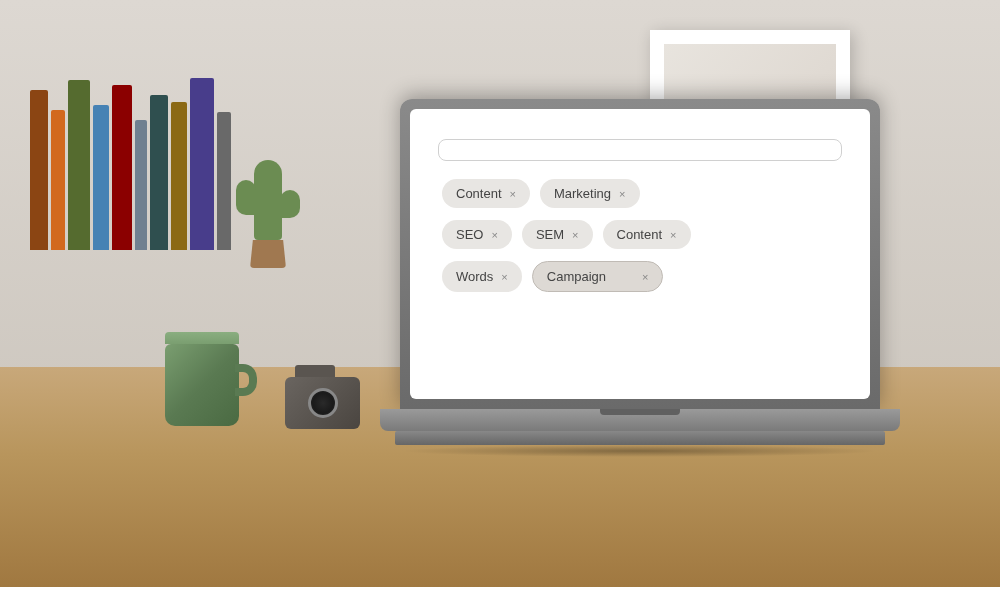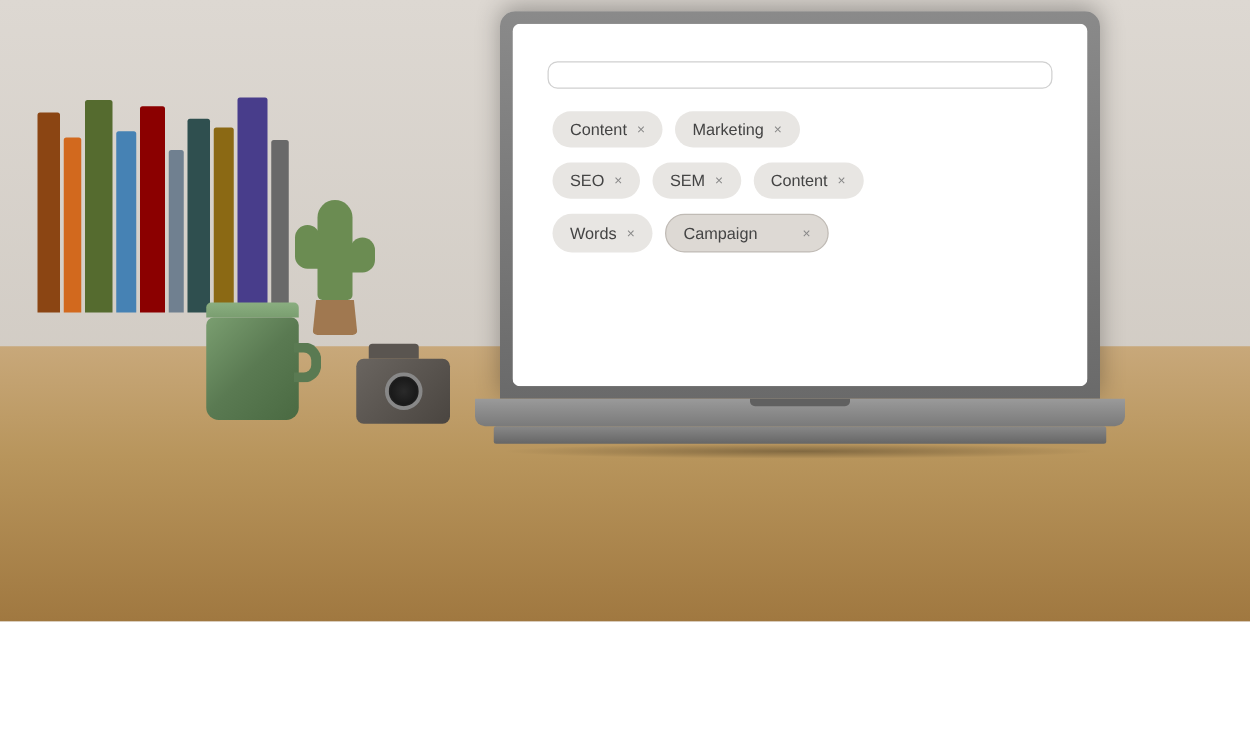--- a/index.html
+++ b/index.html
@@ -6,21 +6,21 @@
 
     body {
       width: 1000px;
       height: 589px;
       overflow: hidden;
       font-family: -apple-system, BlinkMacSystemFont, 'Segoe UI', sans-serif;
     }
 
     .scene {
       width: 1000px;
-      height: 497px;
+      height: 587px;
       position: relative;
       background: linear-gradient(160deg, #d6cfc8 0%, #c9bfb5 30%, #b8a898 60%, #a89080 100%);
     }
 
     
     .desk {
       position: absolute;
       bottom: 0;
       left: 0;
       right: 0;

